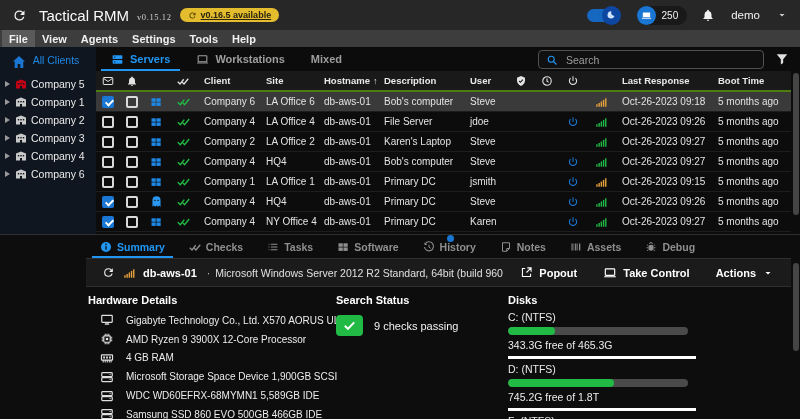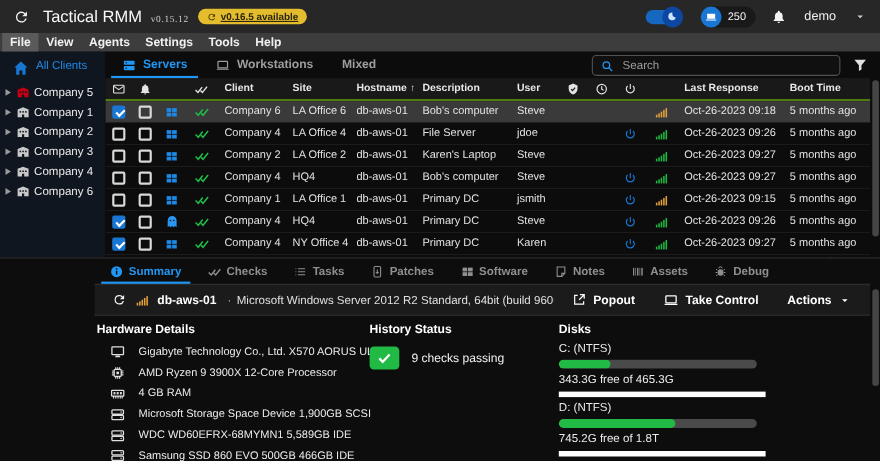--- a/index.html
+++ b/index.html
@@ -91,21 +91,21 @@
   .col-hw{width:248px;flex:none;}
   .col-checks{width:172px;flex:none;}
   .col-disks{flex:1;min-width:0;}
   .sec-title{font-size:11px;font-weight:700;color:#fff;margin-bottom:5px;}
   .hw-row{display:flex;align-items:center;height:18.8px;}
   .hw-ico{width:38px;display:flex;justify-content:center;color:#e0e0e0;flex:none;}
   .hw-txt{font-size:10px;color:#ececec;white-space:nowrap;}
   .checks-pass{display:flex;align-items:center;gap:11px;margin-top:9px;}
   .checks-box{width:27px;height:21px;border-radius:4px;background:#21ba45;display:flex;align-items:center;justify-content:center;}
   .checks-label{font-size:11px;color:#f2f2f2;}
-  .disk{border-bottom:5px solid #ffffff;margin-bottom:4px;width:188px;}
+  .disk{border-bottom:3px solid #ffffff;margin-bottom:4px;width:188px;}
   .disk-name{font-size:10.5px;color:#ececec;margin:1px 0 4px;}
   .bar{width:180px;height:8px;border-radius:4px;background:#4a4a4a;overflow:hidden;}
   .bar-fill{height:100%;background:#21ba45;border-radius:4px;}
   .disk-free{font-size:10.5px;color:#ececec;margin:4px 0 5px;}
 
   .sb{position:absolute;width:6px;border-radius:3px;background:#454545;}
   .sb-table{right:1px;top:26px;height:142px;}
   .sb-bottom{right:1px;top:28px;height:88px;}
 </style>
 </head>
@@ -792,38 +792,40 @@
           <span class="ico">
             <svg viewBox="0 0 24 24" width="12" height="12">
               <path stroke="currentColor" stroke-width="2" stroke-linecap="round" fill="none" d="M4 6.5h.01M8.5 6.5H20M4 12h.01M8.5 12H20M4 17.5h.01M8.5 17.5H20"></path>
             </svg>
           </span>
           <span>Tasks</span>
         </span>
         <span class="dtab">
           <span class="ico">
             <svg viewBox="0 0 24 24" width="12" height="12">
-              <rect x="6" y="2.5" width="12" height="19" rx="2" fill="none" stroke="currentColor" stroke-width="2"></rect>
-              <path fill="currentColor" d="M12 16.5L8.5 12.5h2.5V8h2v4.5h2.5z"></path>
-            </svg>
-          </span>
-          <span>Patches</span>
-        </span>
-        <span class="dtab">
-          <span class="ico">
-            <svg viewBox="0 0 24 24" width="12" height="12">
               <g fill="currentColor">
                 <rect x="3" y="4.6" width="8.5" height="6.9"></rect>
                 <rect x="12.9" y="4.6" width="8.5" height="6.9"></rect>
                 <rect x="3" y="12.9" width="8.5" height="6.9"></rect>
                 <rect x="12.9" y="12.9" width="8.5" height="6.9"></rect>
               </g>
             </svg>
           </span>
           <span>Software</span>
+        </span>
+        <span class="dtab">
+          <span class="ico">
+            <svg viewBox="0 0 24 24" width="12" height="12">
+              <path fill="none" stroke="currentColor" stroke-width="2.2" d="M4.5 5.5A9 9 0 1 1 3 12"></path>
+              <path fill="currentColor" d="M3 2.5v5.5h5.5z"></path>
+              <path fill="none" stroke="currentColor" stroke-width="2" d="M12 7.5v5l3.3 2"></path>
+            </svg>
+          </span>
+          <span>History</span>
+          <span class="bdg"></span>
         </span>
         <span class="dtab">
           <span class="ico">
             <svg viewBox="0 0 24 24" width="12" height="12">
               <path fill="none" stroke="currentColor" stroke-width="2" d="M5 3.5h14v11.5l-5.5 5.5H5z"></path>
               <path fill="none" stroke="currentColor" stroke-width="2" d="M13.5 20.5v-5.5H19"></path>
             </svg>
           </span>
           <span>Notes</span>
         </span>
@@ -975,21 +977,21 @@
                   <rect x="3" y="13" width="18" height="6.8" rx="1.5" fill="none" stroke="currentColor" stroke-width="2"></rect>
                   <circle cx="17.3" cy="7.9" r="1.1" fill="currentColor"></circle>
                   <circle cx="17.3" cy="16.4" r="1.1" fill="currentColor"></circle>
                 </svg>
               </span>
               <span class="hw-txt">Samsung SSD 860 EVO 500GB 466GB IDE</span>
             </div>
           </div>
       </div>
       <div class="col-checks">
-        <div class="sec-title">History Status</div>
+        <div class="sec-title">Search Status</div>
         <div class="checks-pass">
           <span class="checks-box">
             <span class="ico">
                 <svg viewBox="0 0 24 24" width="15" height="15">
                   <path fill="none" stroke="#fff" stroke-width="3.2" d="M4.5 12.5l5 5L19.5 7"></path>
                 </svg>
               </span>
           </span>
           <span class="checks-label">9 checks passing</span>
         </div>

